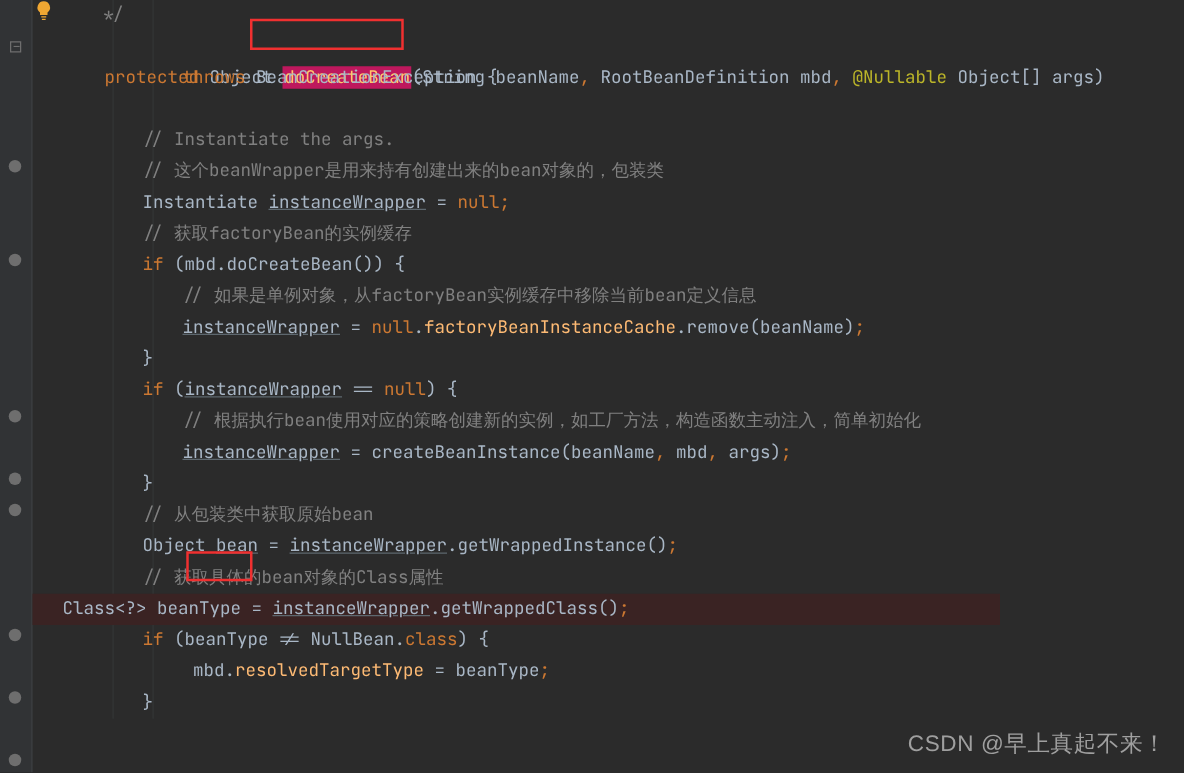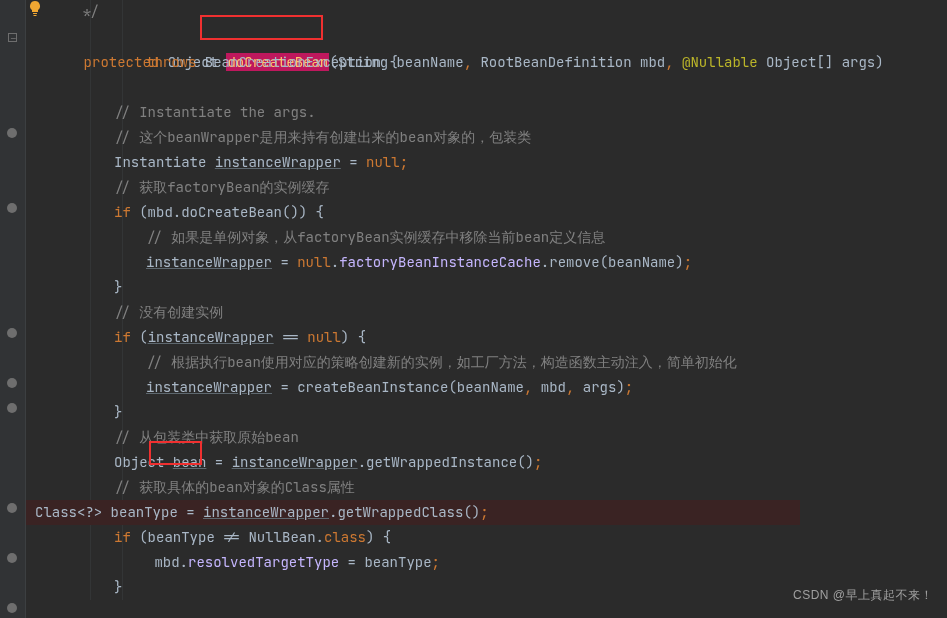--- a/index.html
+++ b/index.html
@@ -53,38 +53,38 @@
   }
   .line { height: 25px; white-space: pre; position: relative; }
   .indent1 { padding-left: 32px; }
   .indent2 { padding-left: 64px; }
   .indent3 { padding-left: 96px; }
   .kw { color: #cc7832; }
   .cmt { color: #808080; }
   .ann { color: #bbb529; }
   .under { text-decoration: underline; text-decoration-color: #5e686f; }
   .fn { color: #ffc66d; }
-  .mbr { color: #c4b5fd; }
+  .mbr { color: #fdba74; }
   .semi { color: #cc7832; }
   .sel-method {
     background: #be185d;
     padding: 0 1px;
   }
-  .hl-row { background: #3a2323; display: block; width: 774px; margin-left: -24px; padding-left: 9px; }
+  .hl-row { background: #3a2323; display: block; width: 774px; margin-left: -24px; padding-left: 24px; }
   .redbox {
     position: absolute;
     border: 2px solid #f03030;
     pointer-events: none;
   }
   .watermark {
     position: absolute;
     right: 14px; bottom: 10px;
     color: #bcbcbc;
     font-family: sans-serif;
-    font-size: 12px;
+    font-size: 18px;
     opacity: .8;
     letter-spacing: .5px;
   }
   .vguide {
     position: absolute;
     top: 0; bottom: 0;
     width: 1px;
     background: #3c3f41;
     opacity: .5;
   }
@@ -140,21 +140,20 @@
   <div class="line"></div>
 
   <div class="line indent2"><span class="cmt">// Instantiate the args.</span></div>
   <div class="line indent2"><span class="cmt">// 这个beanWrapper是用来持有创建出来的bean对象的，包装类</span></div>
   <div class="line indent2"><span>Instantiate </span><span class="under">instanceWrapper</span><span> = </span><span class="kw">null</span><span class="semi">;</span></div>
   <div class="line indent2"><span class="cmt">// 获取factoryBean的实例缓存</span></div>
   <div class="line indent2"><span class="kw">if</span><span> (mbd.doCreateBean()) {</span></div>
   <div class="line indent3"><span class="cmt">// 如果是单例对象，从factoryBean实例缓存中移除当前bean定义信息</span></div>
   <div class="line indent3"><span class="under">instanceWrapper</span><span> = </span><span class="kw">null</span><span>.</span><span class="mbr">factoryBeanInstanceCache</span><span>.remove(beanName)</span><span class="semi">;</span></div>
   <div class="line indent2"><span>}</span></div>
-  <div class="line indent2"><span class="cmt">// 没有创建实例</span></div>
   <div class="line indent2"><span class="kw">if</span><span> (</span><span class="under">instanceWrapper</span><span> == </span><span class="kw">null</span><span>) {</span></div>
   <div class="line indent3"><span class="cmt">// 根据执行bean使用对应的策略创建新的实例，如工厂方法，构造函数主动注入，简单初始化</span></div>
   <div class="line indent3"><span class="under">instanceWrapper</span><span> = createBeanInstance(beanName</span><span class="semi">,</span><span> mbd</span><span class="semi">,</span><span> args)</span><span class="semi">;</span></div>
   <div class="line indent2"><span>}</span></div>
   <div class="line indent2"><span class="cmt">// 从包装类中获取原始bean</span></div>
   <div class="line indent2"><span>Object </span><span class="under">bean</span><span> = </span><span class="under">instanceWrapper</span><span>.getWrappedInstance()</span><span class="semi">;</span></div>
   <div class="line indent2"><span class="cmt">// 获取具体的bean对象的Class属性</span></div>
 
   <div class="line"><span class="hl-row indent2"><span>Class&lt;?&gt; beanType = </span><span class="under">instanceWrapper</span><span>.getWrappedClass()</span><span class="semi">;</span></span></div>
 

